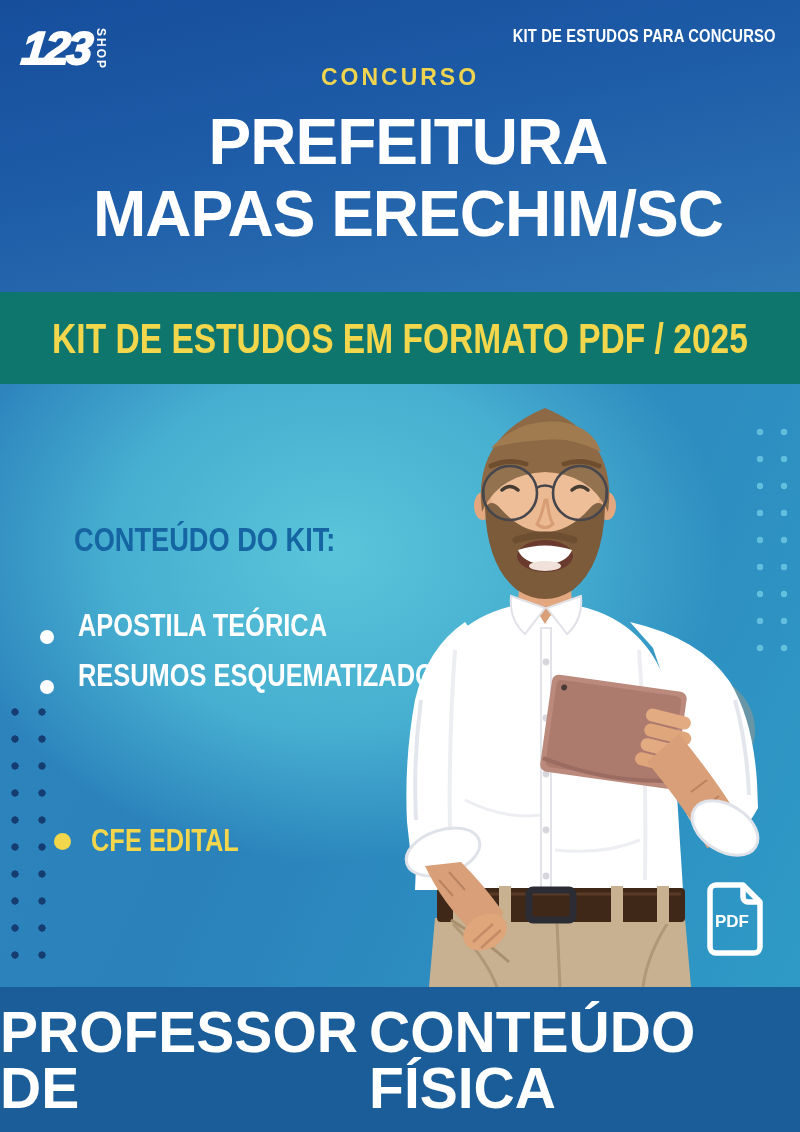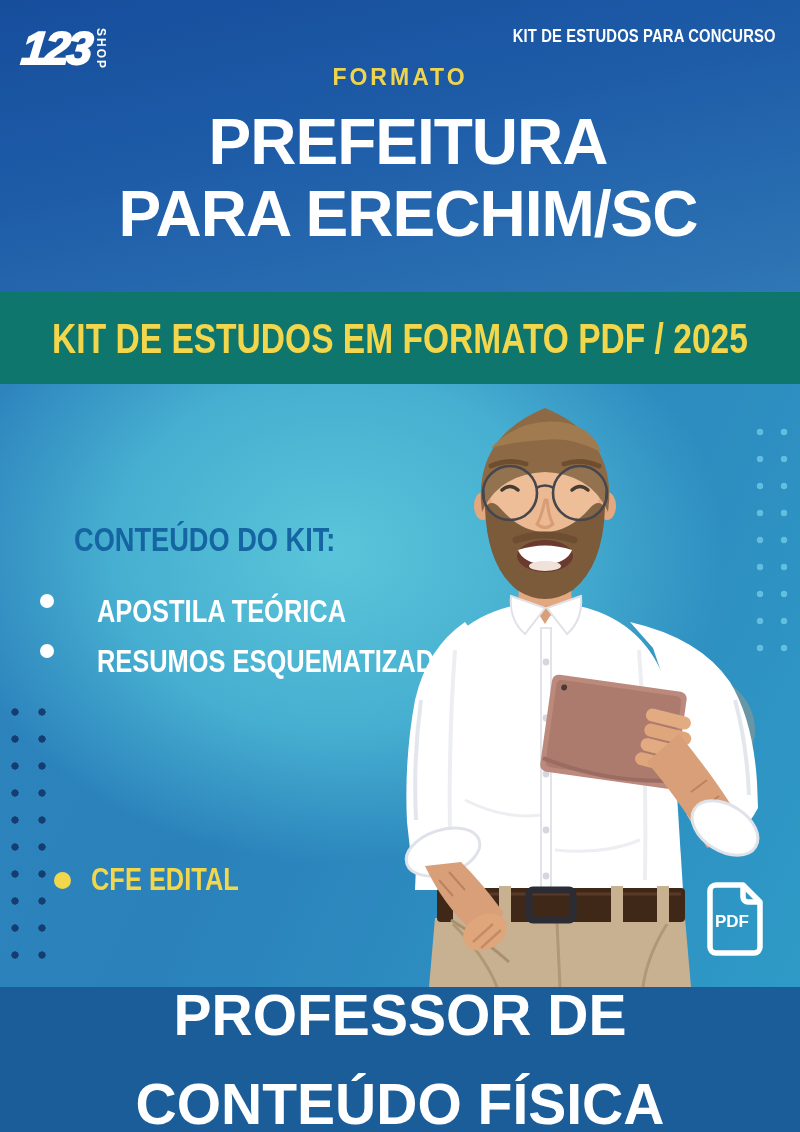--- a/index.html
+++ b/index.html
@@ -9,21 +9,21 @@
   
   .top-bg { position:absolute; left:0; top:0; width:800px; height:292px;
     background:linear-gradient(168deg,#164e9c 0%,#1e5ca8 45%,#2f77b5 100%); }
   .main-bg { position:absolute; left:0; top:384px; width:800px; height:603px;
     background:
       radial-gradient(ellipse 540px 430px at 42% 28%, #5ac5da 0%, #46aed0 42%, rgba(70,174,208,0) 72%),
       linear-gradient(115deg,#2e85be 0%,#2b82bb 40%,#2f9ac6 100%); }
   .band { position:absolute; left:0; top:292px; width:800px; height:92px; background:#0f766e;
     display:flex; align-items:center; justify-content:center; }
   .footer { position:absolute; left:0; top:987px; width:800px; height:145px; background:#1b5d99;
-    display:flex; flex-direction:column; align-items:center; justify-content:space-between; z-index:6; }
+    display:flex; flex-direction:row; align-items:center; justify-content:center; z-index:6; }
 
   
   .logo { position:absolute; left:22px; top:22px; display:flex; align-items:flex-start; z-index:4; }
   .logo-num { color:#fff; font-size:46px; font-weight:700; font-style:italic; letter-spacing:-3px;
     transform:skewX(-6deg); -webkit-text-stroke:2px #fff; line-height:52px; }
   .logo-word { color:#fff; font-size:12px; font-weight:700; letter-spacing:2px;
     writing-mode:vertical-rl; text-orientation:mixed; margin-left:4px; margin-top:6px; height:50px; }
 
   
   .tagline { position:absolute; right:24px; top:26px; color:#fff; font-weight:700; font-size:18px;
@@ -33,25 +33,25 @@
   .title { position:absolute; left:0; top:106px; width:800px; text-align:center;
     color:#fff; font-size:64px; font-weight:700; line-height:72px; letter-spacing:-1px; z-index:4;padding-left:16px; }
 
   .band-text { color:#f2d64b; font-size:43px; font-weight:700; white-space:nowrap;
     transform:scaleX(.78); transform-origin:center; letter-spacing:0; }
 
   
   .content-heading { position:absolute; left:74px; top:520px; color:#1565a3; font-size:34px;
     font-weight:700; transform:scaleX(.8); transform-origin:left center; white-space:nowrap; z-index:3; }
   .kit-list { position:absolute; left:40px; top:594px; list-style:none; z-index:3; }
-  .kit-item { display:flex; align-items:flex-start; height:50px;gap:19px; }
+  .kit-item { display:flex; align-items:flex-end; height:50px; }
   .kit-bullet { width:14px; height:14px; border-radius:50%; background:#fff; margin-right:24px; flex:0 0 auto; }
   .kit-label { color:#fff; font-size:31px; font-weight:700; transform:scaleX(.82);
     transform-origin:left center; white-space:nowrap; }
-  .highlight-row { position:absolute; left:54px; top:862px; display:flex; align-items:center; z-index:3; }
+  .highlight-row { position:absolute; left:54px; top:823px; display:flex; align-items:center; z-index:3; }
   .highlight-bullet { width:17px; height:17px; border-radius:50%; background:#f2d64b; margin-right:20px; }
   .highlight-label { color:#f2d64b; font-size:31px; font-weight:700; transform:scaleX(.82);
     transform-origin:left center; white-space:nowrap; }
 
   
   .dots-left { position:absolute; left:6px; top:702px; width:50px; height:258px; z-index:2;
     background-image:radial-gradient(circle at 9px 10px, rgba(17,48,100,.85) 3.4px, transparent 3.9px);
     background-size:27px 27px; }
   .dots-right { position:absolute; left:749px; top:420px; width:48px; height:244px; z-index:1;
     background-image:radial-gradient(circle at 11px 12px, rgba(140,228,244,.55) 3.1px, transparent 3.6px);
@@ -73,24 +73,24 @@
 
   <div class="top-bg"></div>
   <div class="main-bg"></div>
 
   <div class="logo">
     <span class="logo-num">123</span>
     <span class="logo-word">SHOP</span>
   </div>
 
   <div class="tagline">KIT DE ESTUDOS PARA CONCURSO</div>
-  <div class="kicker">FORMATO</div>
+  <div class="kicker">CONCURSO</div>
   <div class="title">
     <div>PREFEITURA</div>
-    <div>PARA ERECHIM/SC</div>
+    <div>MAPAS ERECHIM/SC</div>
   </div>
 
   <div class="band">
     <span class="band-text">KIT DE ESTUDOS EM FORMATO PDF / 2025</span>
   </div>
 
   <div class="content-heading">CONTEÚDO DO KIT:</div>
   <ul class="kit-list">
     <li class="kit-item">
       <span class="kit-bullet"></span>

